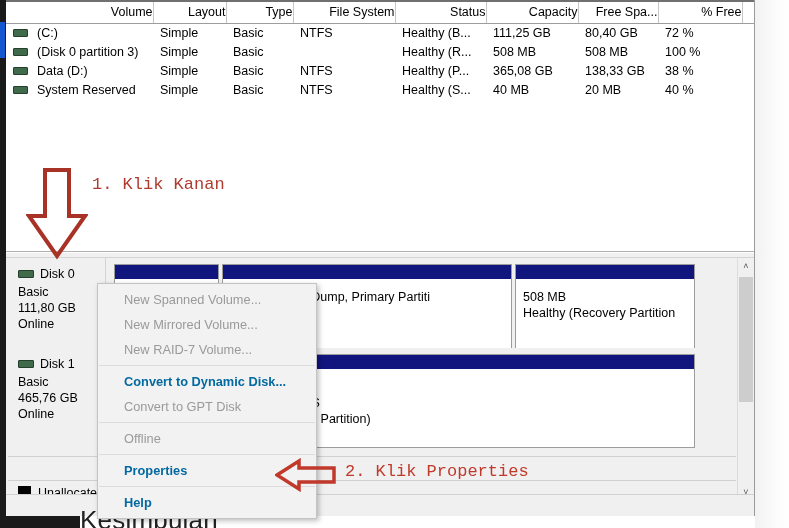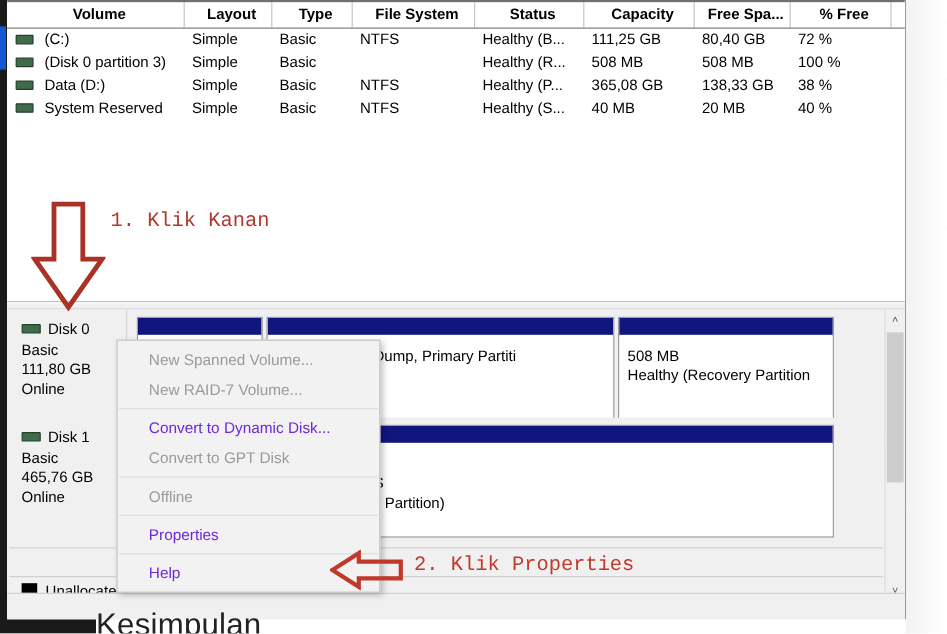--- a/index.html
+++ b/index.html
@@ -76,23 +76,23 @@
     border-top: 2px solid #707070;
     border-bottom: 1px solid #b0b0b0;
   }
 
   table.vol {
     border-collapse: collapse;
     width: 748px;
     table-layout: fixed;
   }
   table.vol th {
-    font-weight: bold;
+    font-weight: normal;
     font-size: 12.5px;
-    text-align: center;
+    text-align: right;
     padding: 3px 0 4px 7px;
     background: #ffffff;
     border-right: 1px solid #c6c6c6;
     border-bottom: 1px solid #9d9d9d;
     height: 17px;
     box-sizing: border-box;
     white-space: nowrap;
     overflow: hidden;
   }
   table.vol th.last { border-right: none; }
@@ -275,21 +275,21 @@
   }
   .ctx-item {
     height: 25px;
     line-height: 25px;
     padding-left: 26px;
     font-size: 12.8px;
     color: #1b1b1b;
     white-space: nowrap;
   }
   .ctx-item.disabled { color: #9a9a9a; }
-  .ctx-item.bold { font-weight: normal; color: #6d28d9; }
+  .ctx-item.bold { font-weight: bold; color: #0369a1; }
   .ctx-sep {
     height: 1px;
     background: #dcdcdc;
     margin: 3px 1px;
   }
 
   
   .anno-text {
     position: absolute;
     color: #c0392b;
@@ -486,20 +486,21 @@
       <div id="sb-thumb"></div>
       <div class="sb-arrow" id="sb-down">˅</div>
     </div>
   </div>
 
   <div id="win-footer"></div>
 </div>
 
 <div id="ctx-menu">
   <div class="ctx-item disabled">New Spanned Volume...</div>
+  <div class="ctx-item disabled">New Mirrored Volume...</div>
   <div class="ctx-item disabled">New RAID-7 Volume...</div>
   <div class="ctx-sep"></div>
   <div class="ctx-item bold">Convert to Dynamic Disk...</div>
   <div class="ctx-item disabled">Convert to GPT Disk</div>
   <div class="ctx-sep"></div>
   <div class="ctx-item disabled">Offline</div>
   <div class="ctx-sep"></div>
   <div class="ctx-item bold">Properties</div>
   <div class="ctx-sep"></div>
   <div class="ctx-item bold">Help</div>

